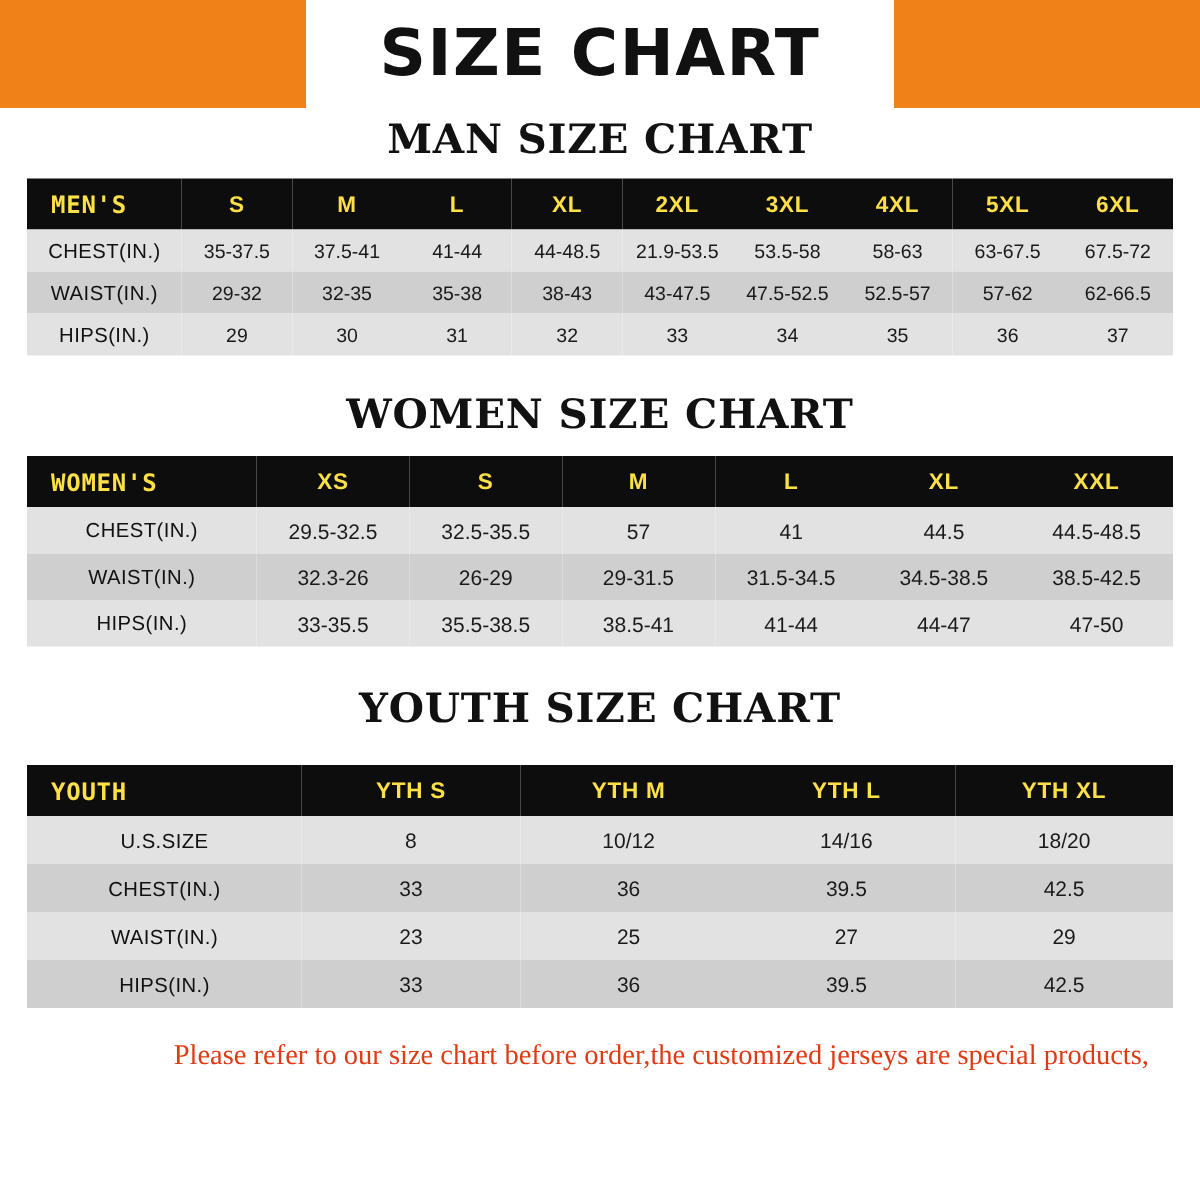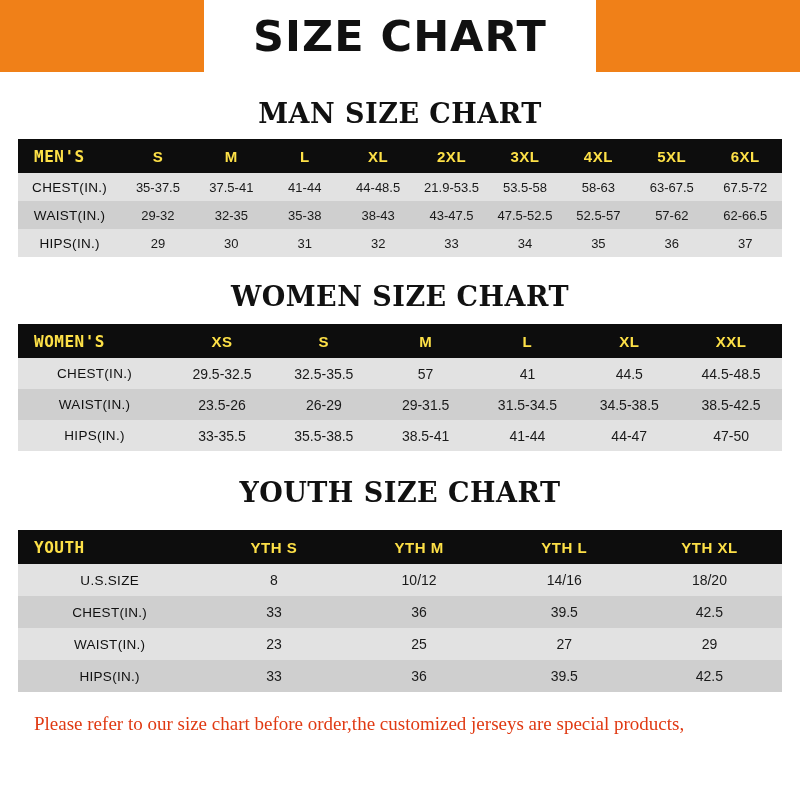--- a/index.html
+++ b/index.html
@@ -60,21 +60,21 @@
     box-sizing: border-box;
   }
   .section-title {
     text-align: center;
     font-family: "DejaVu Serif", serif;
     font-weight: bold;
     font-size: 27px;
     color: #111;
     letter-spacing: 0.5px;
   }
-  .t1-title { margin-top: 26px; margin-bottom: 10px; }
+  .t1-title { margin-top: 6px; margin-bottom: 10px; }
   .t2-title { margin-top: 24px; margin-bottom: 12px; }
   .t3-title { margin-top: 26px; margin-bottom: 22px; }
 
   table.size-table {
     border-collapse: collapse;
     width: 100%;
     table-layout: fixed;
   }
   table.size-table td, table.size-table th {
     text-align: center;
@@ -121,21 +121,21 @@
   .youth col.c0 { width: 24%; }
   .youth col.cx { width: 19%; }
   .youth thead th { font-size: 15px; }
   .youth tbody td { height: 32px; font-size: 14px; }
   .women tbody td { height: 31px; font-size: 14px; }
   .women thead th { font-size: 16px; margin-top: 36px; }
 
   .notice {
     margin-top: 18px;
     padding: 0 16px;
-    text-align: left;
+    text-align: right;
     color: #e03a13;
     font-family: "Liberation Serif", serif;
     font-size: 19px;
     line-height: 28px;
   }
   .notice div { white-space: nowrap; }
 </style>
 </head>
 <body>
 
@@ -247,21 +247,21 @@
           <td class="rowlabel">CHEST(IN.)</td>
           <td>29.5-32.5</td>
           <td>32.5-35.5</td>
           <td>57</td>
           <td>41</td>
           <td>44.5</td>
           <td>44.5-48.5</td>
         </tr>
         <tr class="dark">
           <td class="rowlabel">WAIST(IN.)</td>
-          <td>23.5-26</td>
+          <td>32.3-26</td>
           <td>26-29</td>
           <td>29-31.5</td>
           <td>31.5-34.5</td>
           <td>34.5-38.5</td>
           <td>38.5-42.5</td>
         </tr>
         <tr class="light">
           <td class="rowlabel">HIPS(IN.)</td>
           <td>33-35.5</td>
           <td>35.5-38.5</td>

